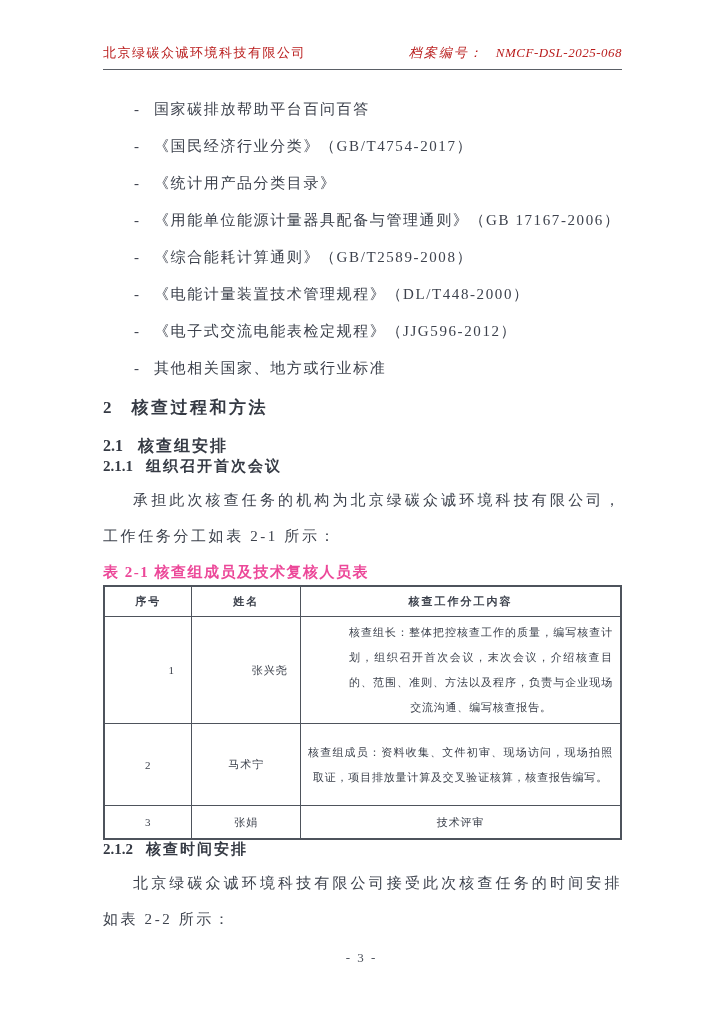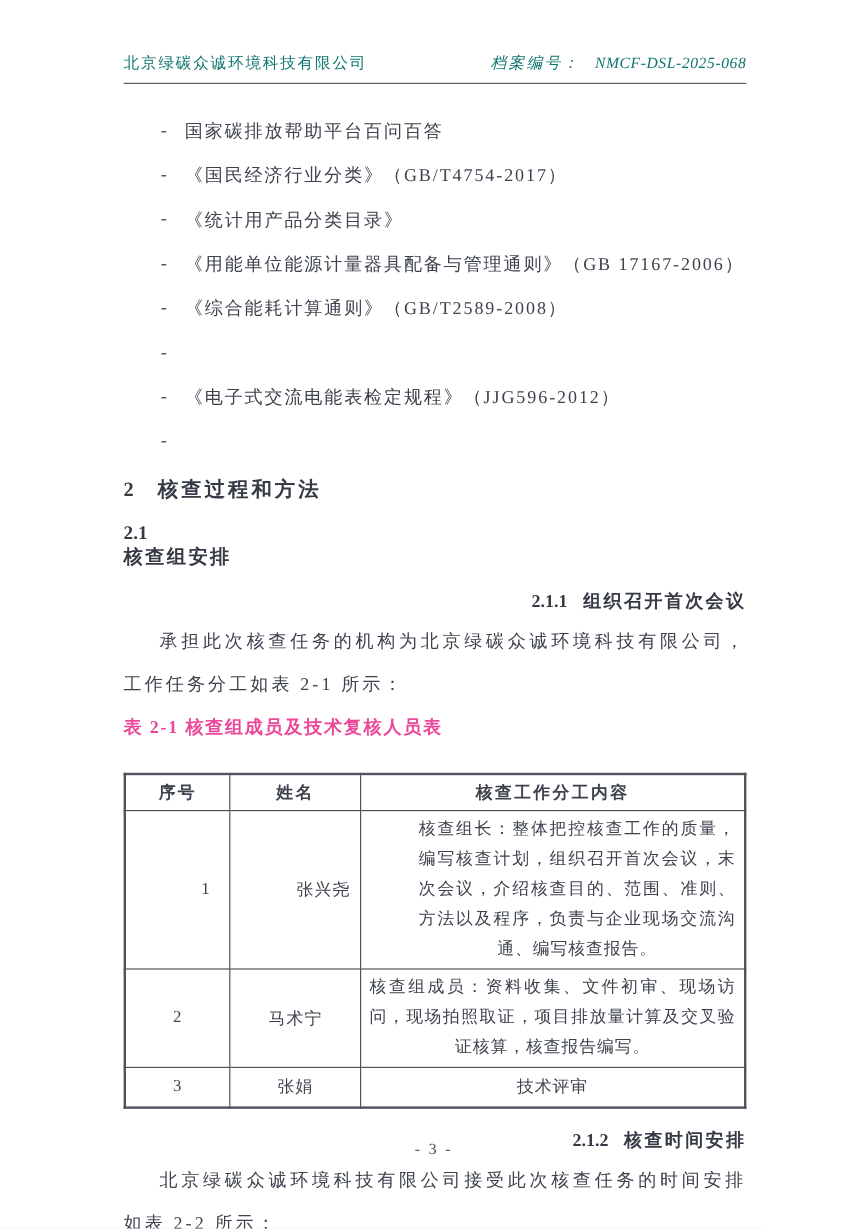--- a/index.html
+++ b/index.html
@@ -18,44 +18,44 @@
 
   
   .doc-header {
     display: flex;
     justify-content: space-between;
     align-items: baseline;
     border-bottom: 1.5px solid #5a5f66;
     padding-bottom: 7px;
     font-size: 13px;
     letter-spacing: 1.5px;
-    color: #0f766e;
+    color: #b91c1c;
   }
   .archive { display: flex; align-items: baseline; font-style: italic; }
   .archive .label { margin-right: 12px; letter-spacing: 2px; }
   .archive .number { letter-spacing: 0.5px; font-family: "Liberation Serif", serif; }
 
   
   .ref-list { margin-top: 21px; }
   .ref-item {
     display: flex;
     align-items: center;
     height: 37px;
     font-size: 15px;
     letter-spacing: 1.6px;
   }
   .ref-item .dash { width: 20px; margin-left: 31px; flex: 0 0 auto; }
 
   
   .h1, .h2, .h3 { font-weight: bold; color: #353a44; display: flex; align-items: baseline; }
   .h1 { font-size: 17px; margin-top: 9px; letter-spacing: 2.5px; }
   .h1 .num { margin-right: 20px; letter-spacing: 0; }
-  .h2 { font-size: 16px; margin-top: 17px; letter-spacing: 2px; flex-direction: column; }
+  .h2 { font-size: 16px; margin-top: 17px; letter-spacing: 2px; }
   .h2 .num { margin-right: 15px; letter-spacing: 0; }
-  .h3 { font-size: 15px; margin-top: 17px; letter-spacing: 2px; justify-content: flex-end; }
+  .h3 { font-size: 15px; letter-spacing: 2px; }
   .h3 .num { margin-right: 13px; letter-spacing: 0; }
 
   
   .para {
     margin: 6px 0 0 0;
     font-size: 15px;
     line-height: 36px;
     text-indent: 2em;
     text-align: justify;
     letter-spacing: 2.6px;
@@ -69,24 +69,23 @@
     font-size: 15px;
     letter-spacing: 1.5px;
     color: #ec4899;
     height: 26px;
     line-height: 26px;
   }
   table.members {
     width: 100%;
     border-collapse: collapse;
     border: 2px solid #4e535c;
-    font-size: 14px;
+    font-size: 11px;
     color: #3d424d;
     table-layout: fixed;
-    margin-top: 24px;
   }
   table.members th, table.members td { border: 1px solid #4e535c; }
   table.members th {
     height: 27px;
     font-weight: bold;
     letter-spacing: 2px;
     text-align: center;
   }
   col.c-no { width: 17%; }
   col.c-name { width: 21%; }
@@ -144,27 +143,29 @@
     <div class="ref-item">
       <span class="dash">-</span>
       <span>《用能单位能源计量器具配备与管理通则》（GB 17167-2006）</span>
     </div>
     <div class="ref-item">
       <span class="dash">-</span>
       <span>《综合能耗计算通则》（GB/T2589-2008）</span>
     </div>
     <div class="ref-item">
       <span class="dash">-</span>
+      <span>《电能计量装置技术管理规程》（DL/T448-2000）</span>
     </div>
     <div class="ref-item">
       <span class="dash">-</span>
       <span>《电子式交流电能表检定规程》（JJG596-2012）</span>
     </div>
     <div class="ref-item">
       <span class="dash">-</span>
+      <span>其他相关国家、地方或行业标准</span>
     </div>
   </div>
 
   <div class="h1">
     <span class="num">2</span>
     <span>核查过程和方法</span>
   </div>
 
   <div class="h2">
     <span class="num">2.1</span>

